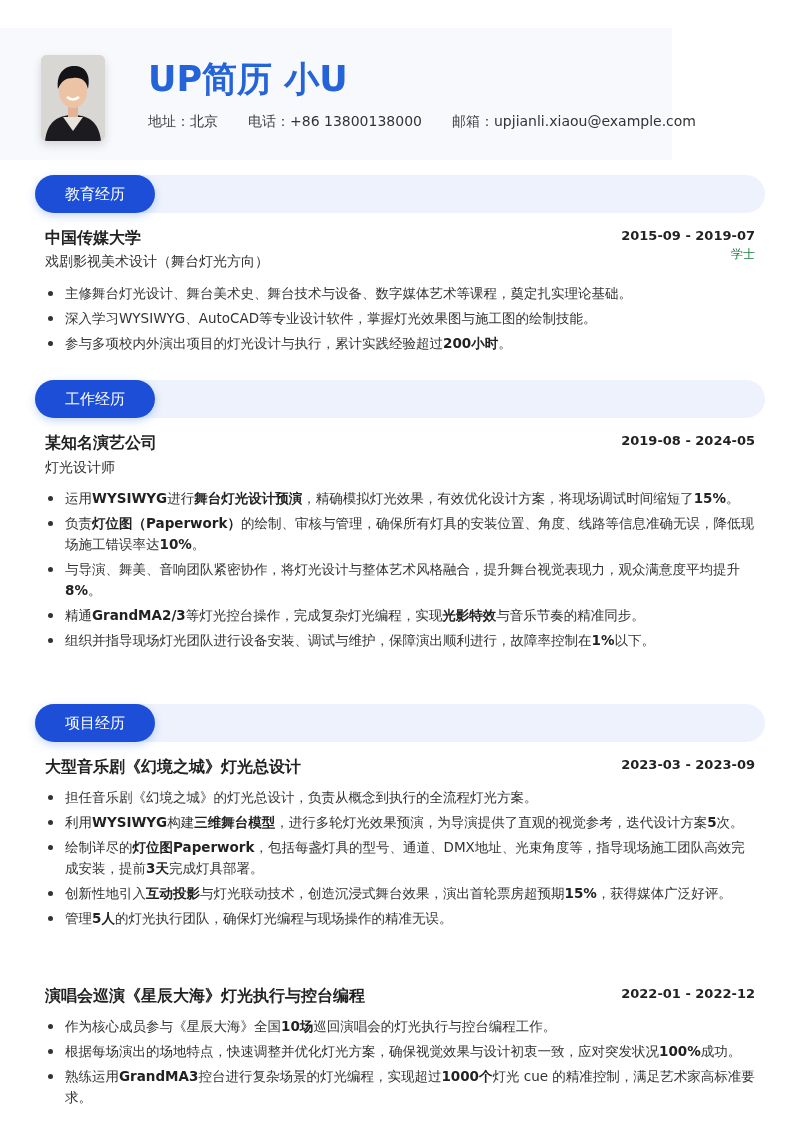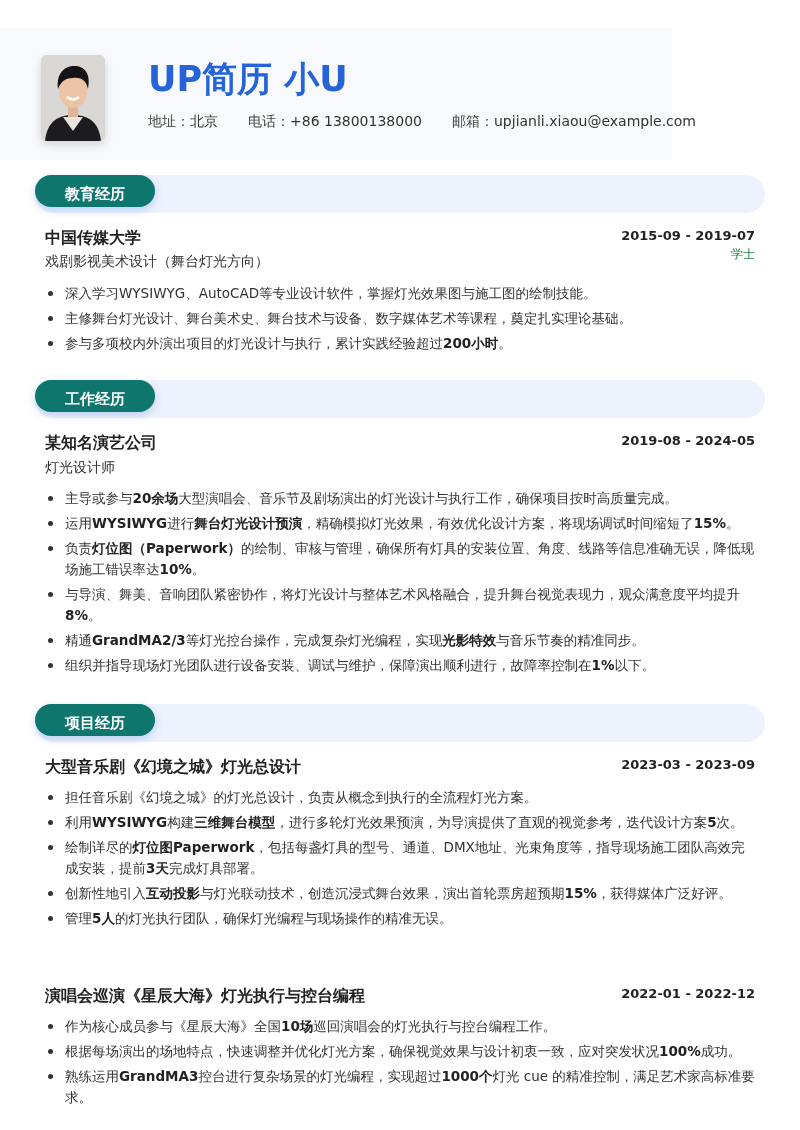--- a/index.html
+++ b/index.html
@@ -23,23 +23,23 @@
     position: absolute; left: 148px; top: 85px; font-size: 14px; color: #333;
     display: flex; gap: 30px; white-space: nowrap;
   }
   .contact .k { color: #444; }
   .section { position: absolute; left: 35px; width: 730px; height: 38px; }
   .section .bar {
     position: absolute; left: 0; top: 0; width: 730px; height: 38px;
     background: #edf2fd; border-radius: 19px;
   }
   .section .pill {
-    position: absolute; left: 0; top: 0; width: 120px; height: 32px;
-    background: #0f766e; border-radius: 19px; color: #fff;
-    font-size: 15px; font-weight: bold; line-height: 38px; text-align: center;
+    position: absolute; left: 0; top: 0; width: 120px; height: 38px;
+    background: #1d4ed8; border-radius: 19px; color: #fff;
+    font-size: 15px; font-weight: normal; line-height: 38px; text-align: center;
     box-shadow: 0 3px 8px rgba(37,99,216,0.25);
   }
   .entry-title {
     position: absolute; left: 45px; font-size: 16px; font-weight: bold; color: #222;
   }
   .entry-date {
     position: absolute; right: 45px; font-size: 13px; font-weight: bold; color: #222;
   }
   .entry-sub { position: absolute; left: 45px; font-size: 14px; color: #333; }
   .entry-degree { position: absolute; right: 45px; font-size: 12px; color: #15803d; }
@@ -85,34 +85,33 @@
 
 <div class="section" style="top:175px;">
   <div class="bar"></div>
   <div class="pill">教育经历</div>
 </div>
 <div class="entry-title" style="top:228px;">中国传媒大学</div>
 <div class="entry-date" style="top:228px;">2015-09 - 2019-07</div>
 <div class="entry-sub" style="top:253px;">戏剧影视美术设计（舞台灯光方向）</div>
 <div class="entry-degree" style="top:246px;">学士</div>
 <ul class="bullets" style="top:283px;">
+    <li><span>主修舞台灯光设计、舞台美术史、舞台技术与设备、数字媒体艺术等课程，奠定扎实理论基础。</span></li>
     <li><span>深入学习WYSIWYG、AutoCAD等专业设计软件，掌握灯光效果图与施工图的绘制技能。</span></li>
-    <li><span>主修舞台灯光设计、舞台美术史、舞台技术与设备、数字媒体艺术等课程，奠定扎实理论基础。</span></li>
     <li><span>参与多项校内外演出项目的灯光设计与执行，累计实践经验超过</span><b>200小时</b><span>。</span></li>
   </ul>
 
 <div class="section" style="top:380px;">
   <div class="bar"></div>
   <div class="pill">工作经历</div>
 </div>
 <div class="entry-title" style="top:433px;">某知名演艺公司</div>
 <div class="entry-date" style="top:433px;">2019-08 - 2024-05</div>
 <div class="entry-sub" style="top:459px;">灯光设计师</div>
 <ul class="bullets" style="top:488px;">
-    <li><span>主导或参与</span><b>20余场</b><span>大型演唱会、音乐节及剧场演出的灯光设计与执行工作，确保项目按时高质量完成。</span></li>
     <li><span>运用</span><b>WYSIWYG</b><span>进行</span><b>舞台灯光设计预演</b><span>，精确模拟灯光效果，有效优化设计方案，将现场调试时间缩短了</span><b>15%</b><span>。</span></li>
     <li><span>负责</span><b>灯位图（Paperwork）</b><span>的绘制、审核与管理，确保所有灯具的安装位置、角度、线路等信息准确无误，降低现场施工错误率达</span><b>10%</b><span>。</span></li>
     <li><span>与导演、舞美、音响团队紧密协作，将灯光设计与整体艺术风格融合，提升舞台视觉表现力，观众满意度平均提升</span><b>8%</b><span>。</span></li>
     <li><span>精通</span><b>GrandMA2/3</b><span>等灯光控台操作，完成复杂灯光编程，实现</span><b>光影特效</b><span>与音乐节奏的精准同步。</span></li>
     <li><span>组织并指导现场灯光团队进行设备安装、调试与维护，保障演出顺利进行，故障率控制在</span><b>1%</b><span>以下。</span></li>
   </ul>
 
 <div class="section" style="top:704px;">
   <div class="bar"></div>
   <div class="pill">项目经历</div>

